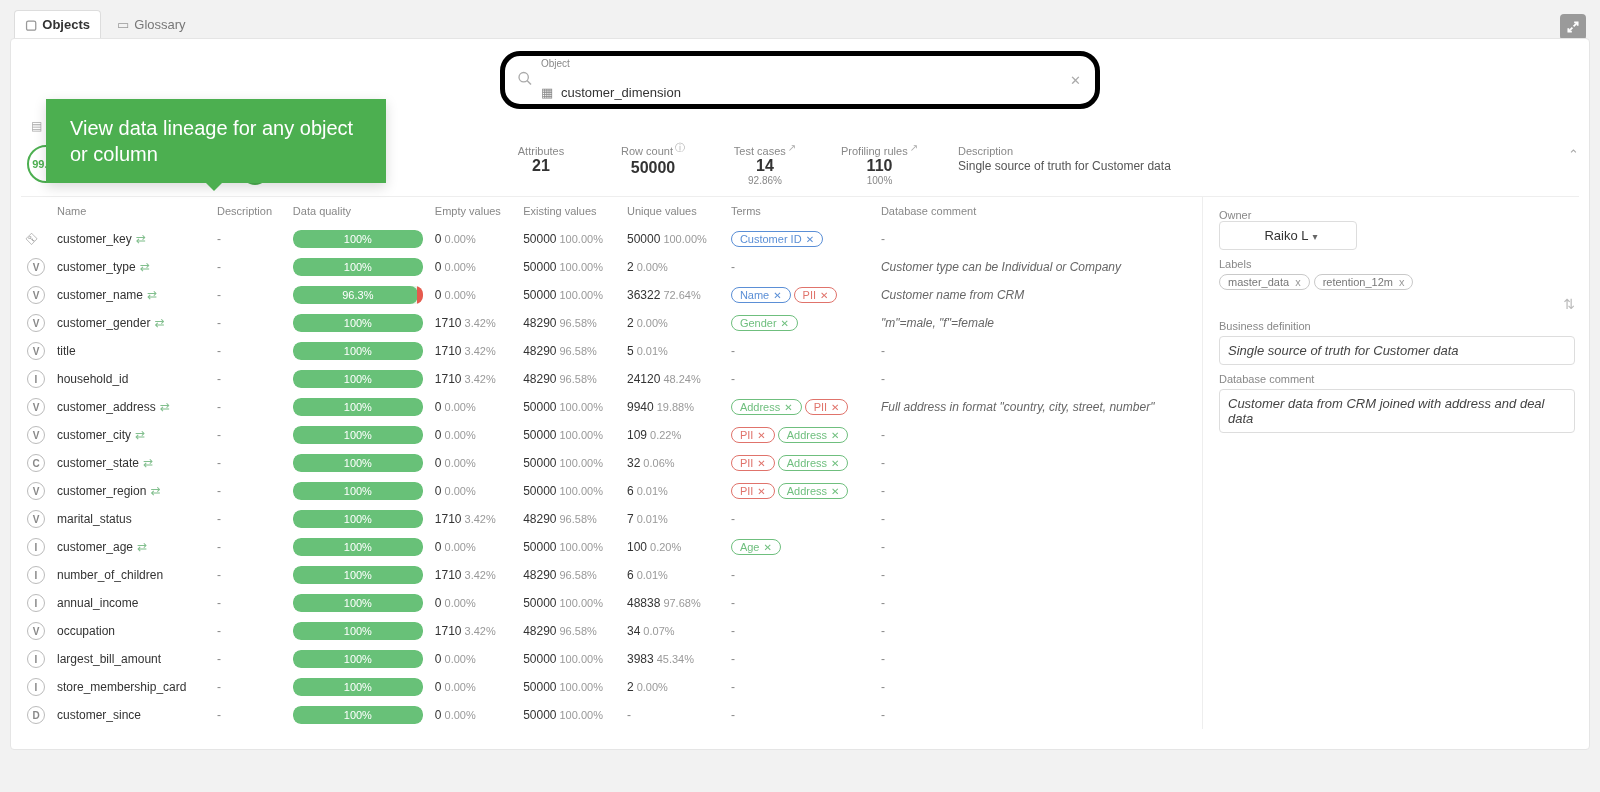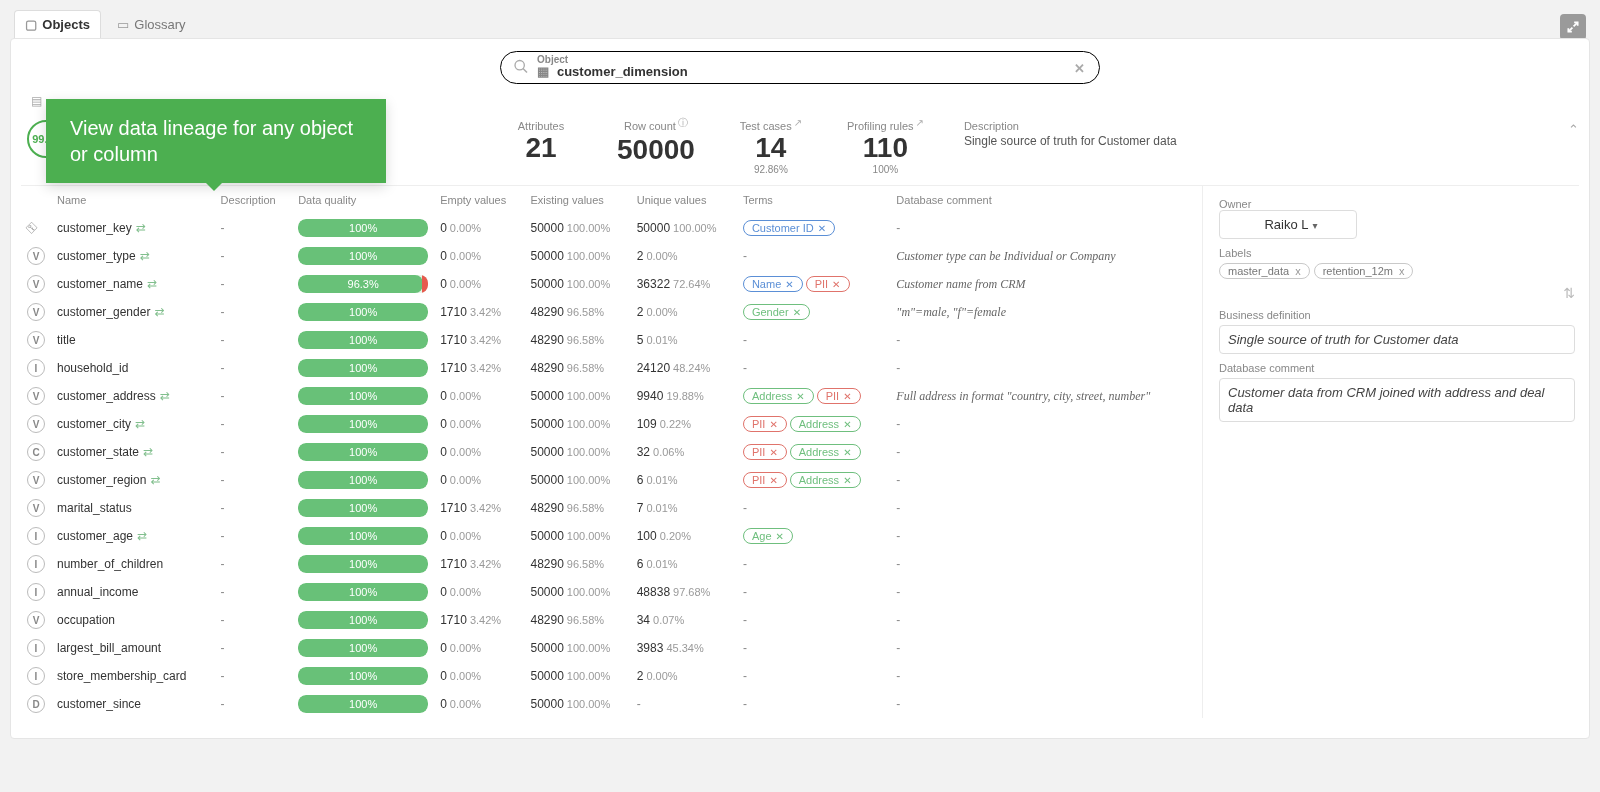--- a/index.html
+++ b/index.html
@@ -48,25 +48,24 @@
     position: relative;
   }
   .topsearch {
     display: flex;
     justify-content: center;
     padding: 4px 0 10px;
   }
   .search-box {
     position: relative;
     width: 600px;
-    border: 1px solid #000000;
+    border: 5px solid #000000;
     border-radius: 20px;
-    padding: 12px 40px 4px 36px;
+    padding: 29px 40px 4px 36px;
     background: #fff;
-    font-weight: bold;
   }
   .search-box .sicon {
     position: absolute;
     left: 12px;
     top: 50%;
     transform: translateY(-50%);
     color: #aaa;
   }
   .search-box .slabel {
     position: absolute;
@@ -129,21 +128,21 @@
     width: 26px;
     height: 26px;
     display:flex;
     align-items:center;
     justify-content:center;
     color:#4caf50;
   }
   .copyicon { color:#ccc; }
   .stat { text-align:center; min-width:72px; }
   .stat .t { font-size:11px; color:#888; }
-  .stat .v { font-size:28px; font-weight:600; color:#333; }
+  .stat .v { font-size:16px; font-weight:600; color:#333; }
   .stat .s { font-size:10px; color:#888; }
   .stat .ext { position:relative; top:-4px; color:#aaa; font-size:10px; margin-left:2px;}
   .desc-area { flex:1; }
   .desc-area .t { font-size:11px; color:#888; }
   .desc-area .v { font-size:12px; color:#555; margin-top:2px; }
   .chev { position:absolute; top:4px; right:0; color:#aaa; cursor:pointer; }
   .main-flex { display:flex; gap:16px; }
   .grid-wrap { flex:1; overflow:auto; border-right:1px solid #eee; padding-right:4px; max-height:540px; position:relative;}
   .grid-wrap::-webkit-scrollbar { width:8px; }
   .grid-wrap::-webkit-scrollbar-thumb { background:#ccc; border-radius:4px; }
@@ -169,21 +168,21 @@
   .pct { color:#999; font-size:11px; margin-left:3px; }
   .term-pill {
     display:inline-flex; align-items:center; gap:4px;
     border:1px solid; border-radius:11px;
     padding:1px 8px; font-size:11px; margin-right:3px;text-align:center;
   }
   .term-pill .x { font-size:10px; cursor:pointer; }
   .tp-blue { border-color:#5b8fd6; color:#5b8fd6; }
   .tp-red { border-color:#e0736b; color:#e0736b; }
   .tp-green { border-color:#6fbf7e; color:#6fbf7e; }
-  .dbcom { font-style:italic; color:#666;font-family:Liberation Serif, serif; }
+  .dbcom { font-style:italic; color:#666; }
   .side { width:360px; padding:4px 4px 0 0; }
   .side .lab { font-size:11px; color:#888; margin-top:8px; }
   .owner-sel {
     border:1px solid #ddd; border-radius:4px;
     padding:6px 30px 6px 36px;
     width:138px;
     position:relative; background:#fff;
     display:inline-block;
     text-align:center;
   }

